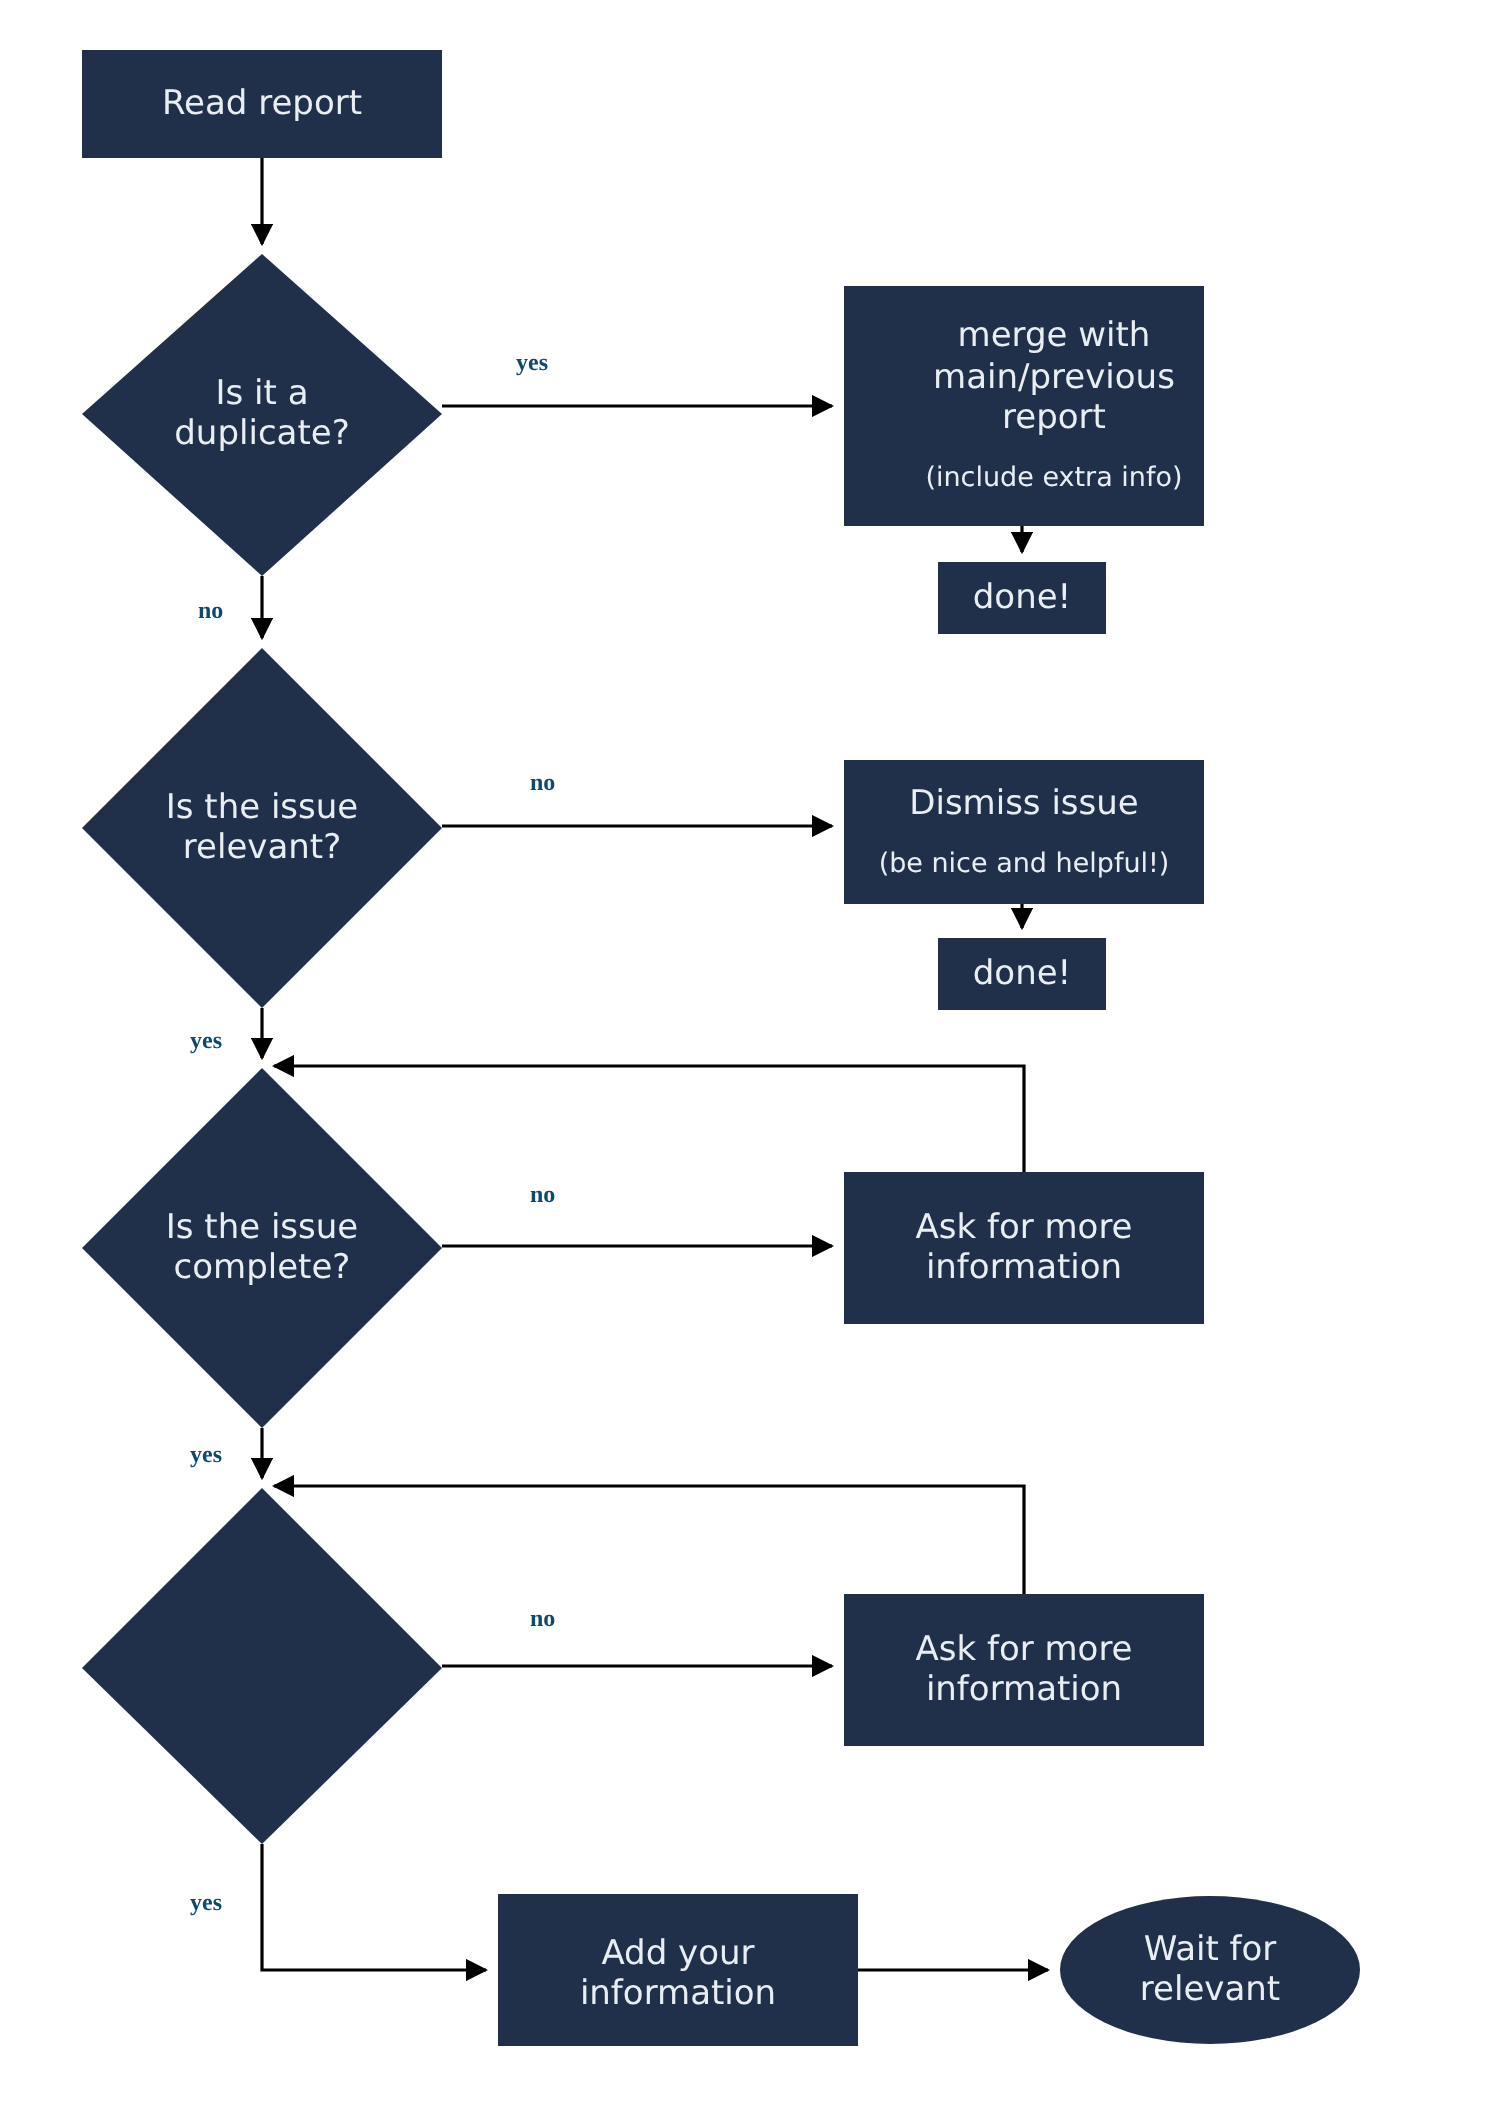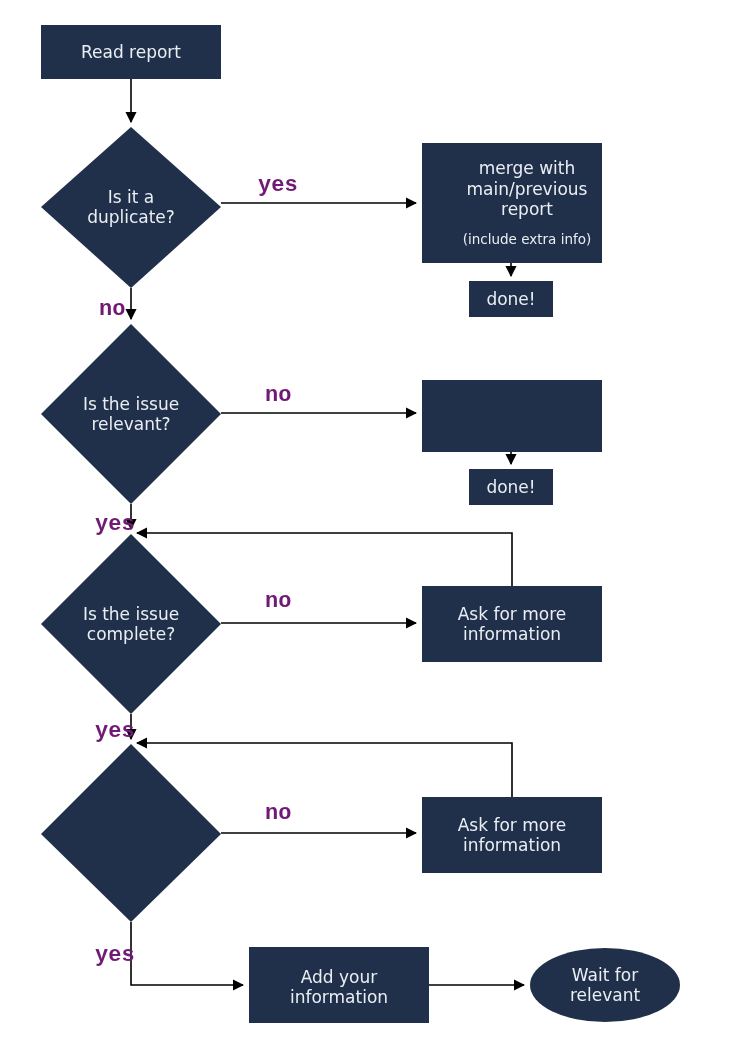--- a/index.html
+++ b/index.html
@@ -39,23 +39,23 @@
   }
   .node-label .main {
     font-size: 17px;
   }
   .node-label .sub {
     font-size: 13.5px;
     margin-top: 13px;
   }
   .edge-label {
     position: absolute;
-    color: #701a75;
-    font-family: Liberation Mono, monospace;
-    font-size: 22px;
+    color: #0c4a6e;
+    font-family: Liberation Serif, serif;
+    font-size: 12px;
     font-weight: bold;
     line-height: 1;
     white-space: nowrap;
   }
 </style>
 </head>
 <body>
 
 <div id="canvas">
 
@@ -139,20 +139,24 @@
 
   <div class="node-label" style="left:469px; top:281px; width:84px; height:36px;">
     <span class="main">done!</span>
   </div>
 
   <div class="node-label" style="left:46px; top:384px; width:170px; height:60px;">
     <span class="main">Is the issue
 relevant?</span>
   </div>
 
+  <div class="node-label" style="left:422px; top:380px; width:180px; height:72px;">
+    <span class="main">Dismiss issue</span>
+    <span class="sub">(be nice and helpful!)</span>
+  </div>
 
   <div class="node-label" style="left:469px; top:469px; width:84px; height:36px;">
     <span class="main">done!</span>
   </div>
 
   <div class="node-label" style="left:46px; top:594px; width:170px; height:60px;">
     <span class="main">Is the issue
 complete?</span>
   </div>
 

